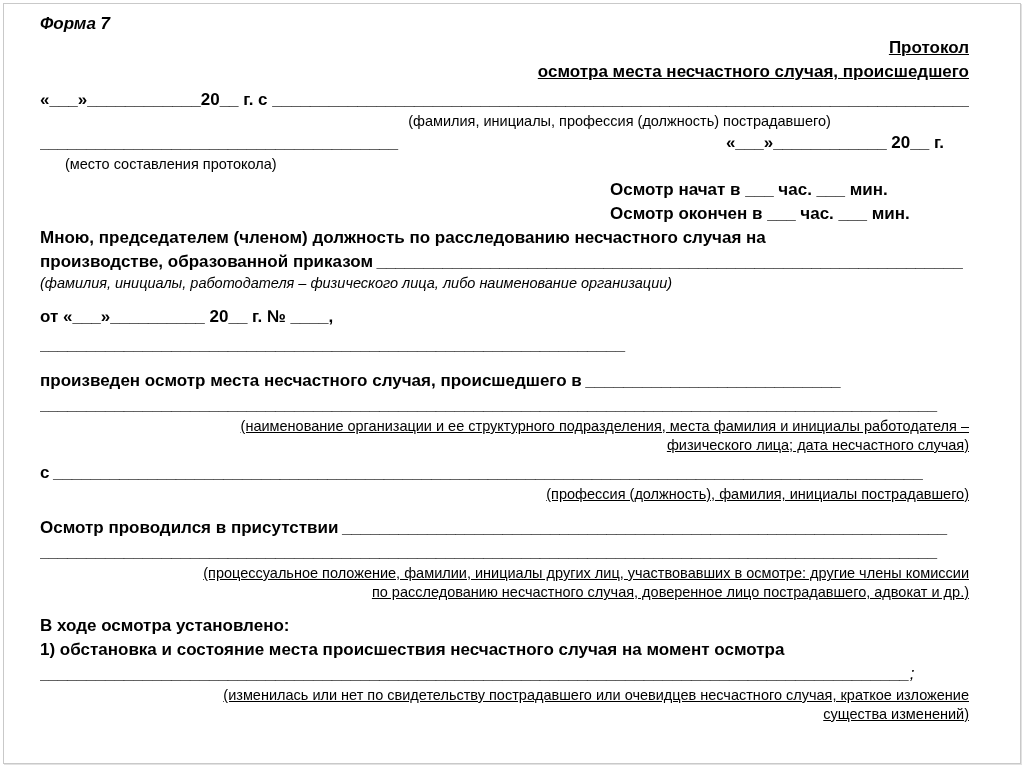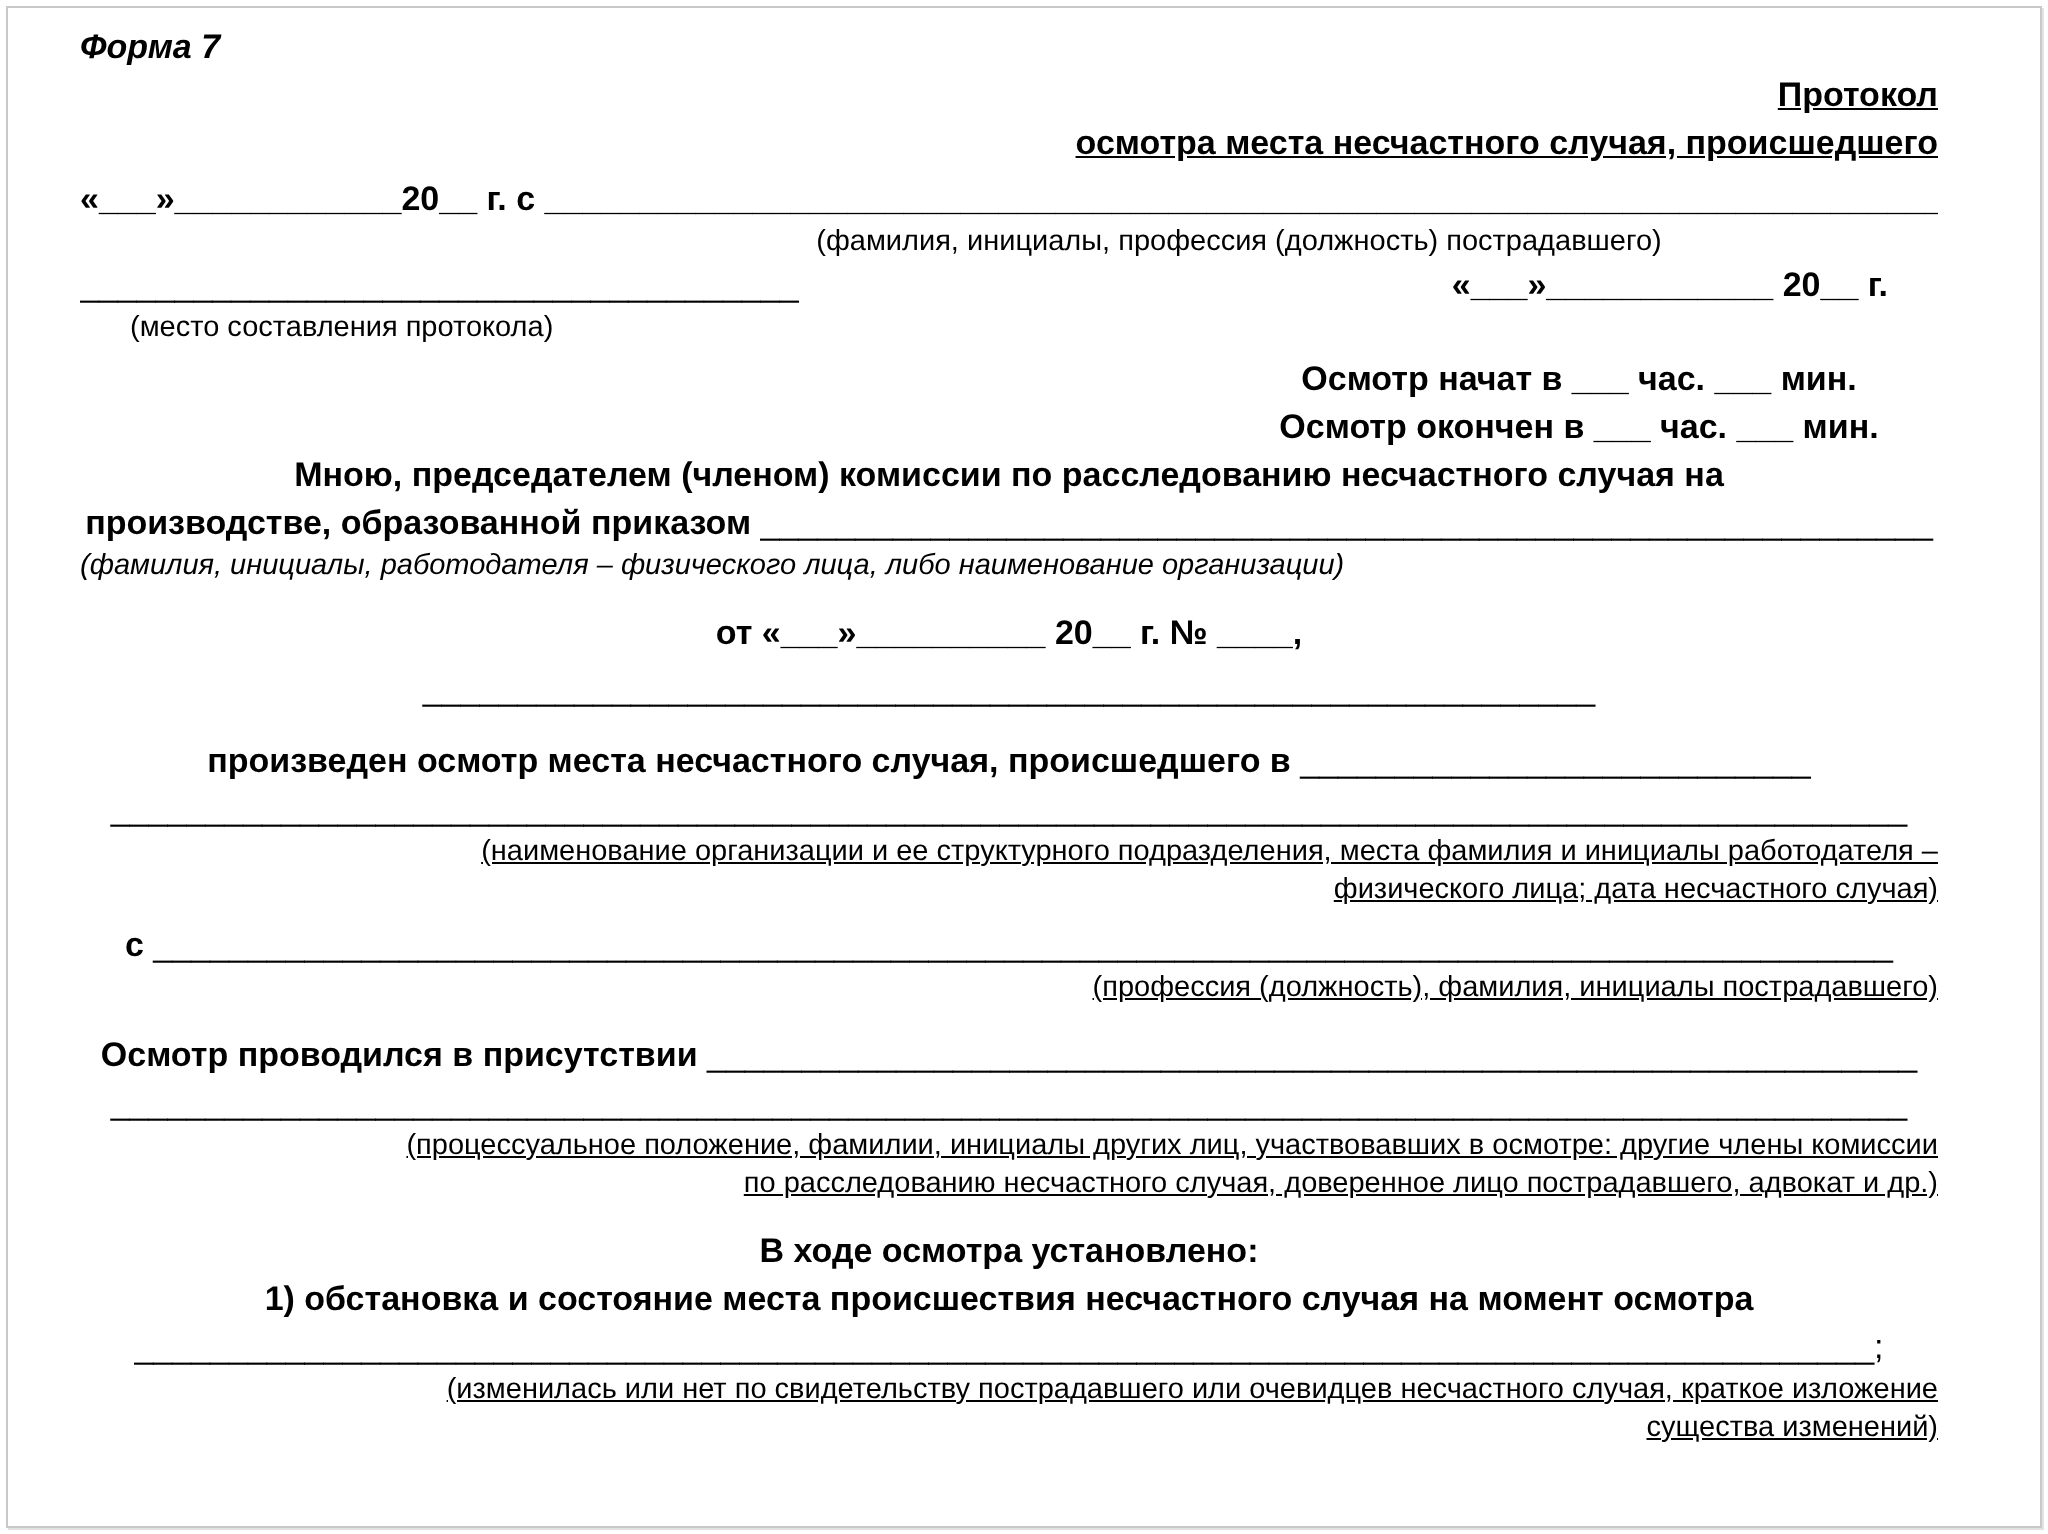--- a/index.html
+++ b/index.html
@@ -13,34 +13,34 @@
     position:absolute; inset:3px;
     border:1px solid #c9c9c9;
     box-shadow:1px 1px 0 #e2e2e2;
     pointer-events:none;
   }
   .content {
     position:absolute; left:40px; right:55px; top:12px;
   }
   .ln {
     font-size:17px; line-height:24px;
-    white-space:nowrap; overflow:hidden;text-align:center;
+    white-space:nowrap; overflow:hidden;
   }
   .bold { font-weight:bold; }
   .center { text-align:right;text-decoration:underline; }
   .right { text-align:left;font-style:italic; }
   .cap {
     font-size:14.5px; line-height:19px;
     font-weight:normal; white-space:nowrap; overflow:hidden;
   }
   .cap-shift { text-align:center; padding-left:230px; }
   .cap-indent { padding-left:25px; }
   .row { display:flex; justify-content:space-between; padding-right:25px; }
   .time-block { margin-left:570px; }
-  .blank { font-weight:normal; }
+  .blank { font-weight:normal;font-style:italic; }
   .mt4 { margin-top:4px; }
   .mt6 { margin-top:6px; }
   .mt12 { margin-top:12px; }
 </style>
 </head>
 <body>
 
 <div class="frame"></div>
 
 <div class="content">
@@ -54,21 +54,21 @@
 
   <div class="ln row">
     <span class="blank">______________________________________</span>
     <span class="bold">«___»____________ 20__ г.</span>
   </div>
   <div class="cap cap-indent">(место составления протокола)</div>
 
   <div class="ln bold time-block mt4">Осмотр начат в ___ час. ___ мин.</div>
   <div class="ln bold time-block">Осмотр окончен в ___ час. ___ мин.</div>
 
-  <div class="ln bold">Мною, председателем (членом) комиссии по расследованию несчастного случая на</div>
+  <div class="ln bold">Мною, председателем (членом) должность по расследованию несчастного случая на</div>
   <div class="ln"><span class="bold">производстве, образованной приказом </span><span class="blank">______________________________________________________________</span></div>
   <div class="cap right">(фамилия, инициалы, работодателя – физического лица, либо наименование организации)</div>
 
   <div class="ln bold mt12">от «___»__________ 20__ г. № ____,</div>
   <div class="ln mt4"><span class="blank">______________________________________________________________</span></div>
 
   <div class="ln mt12"><span class="bold">произведен осмотр места несчастного случая, происшедшего в </span><span class="blank">___________________________</span></div>
   <div class="ln"><span class="blank">_______________________________________________________________________________________________</span></div>
   <div class="cap center">(наименование организации и ее структурного подразделения, места фамилия и инициалы работодателя –</div>
   <div class="cap center">физического лица; дата несчастного случая)</div>

